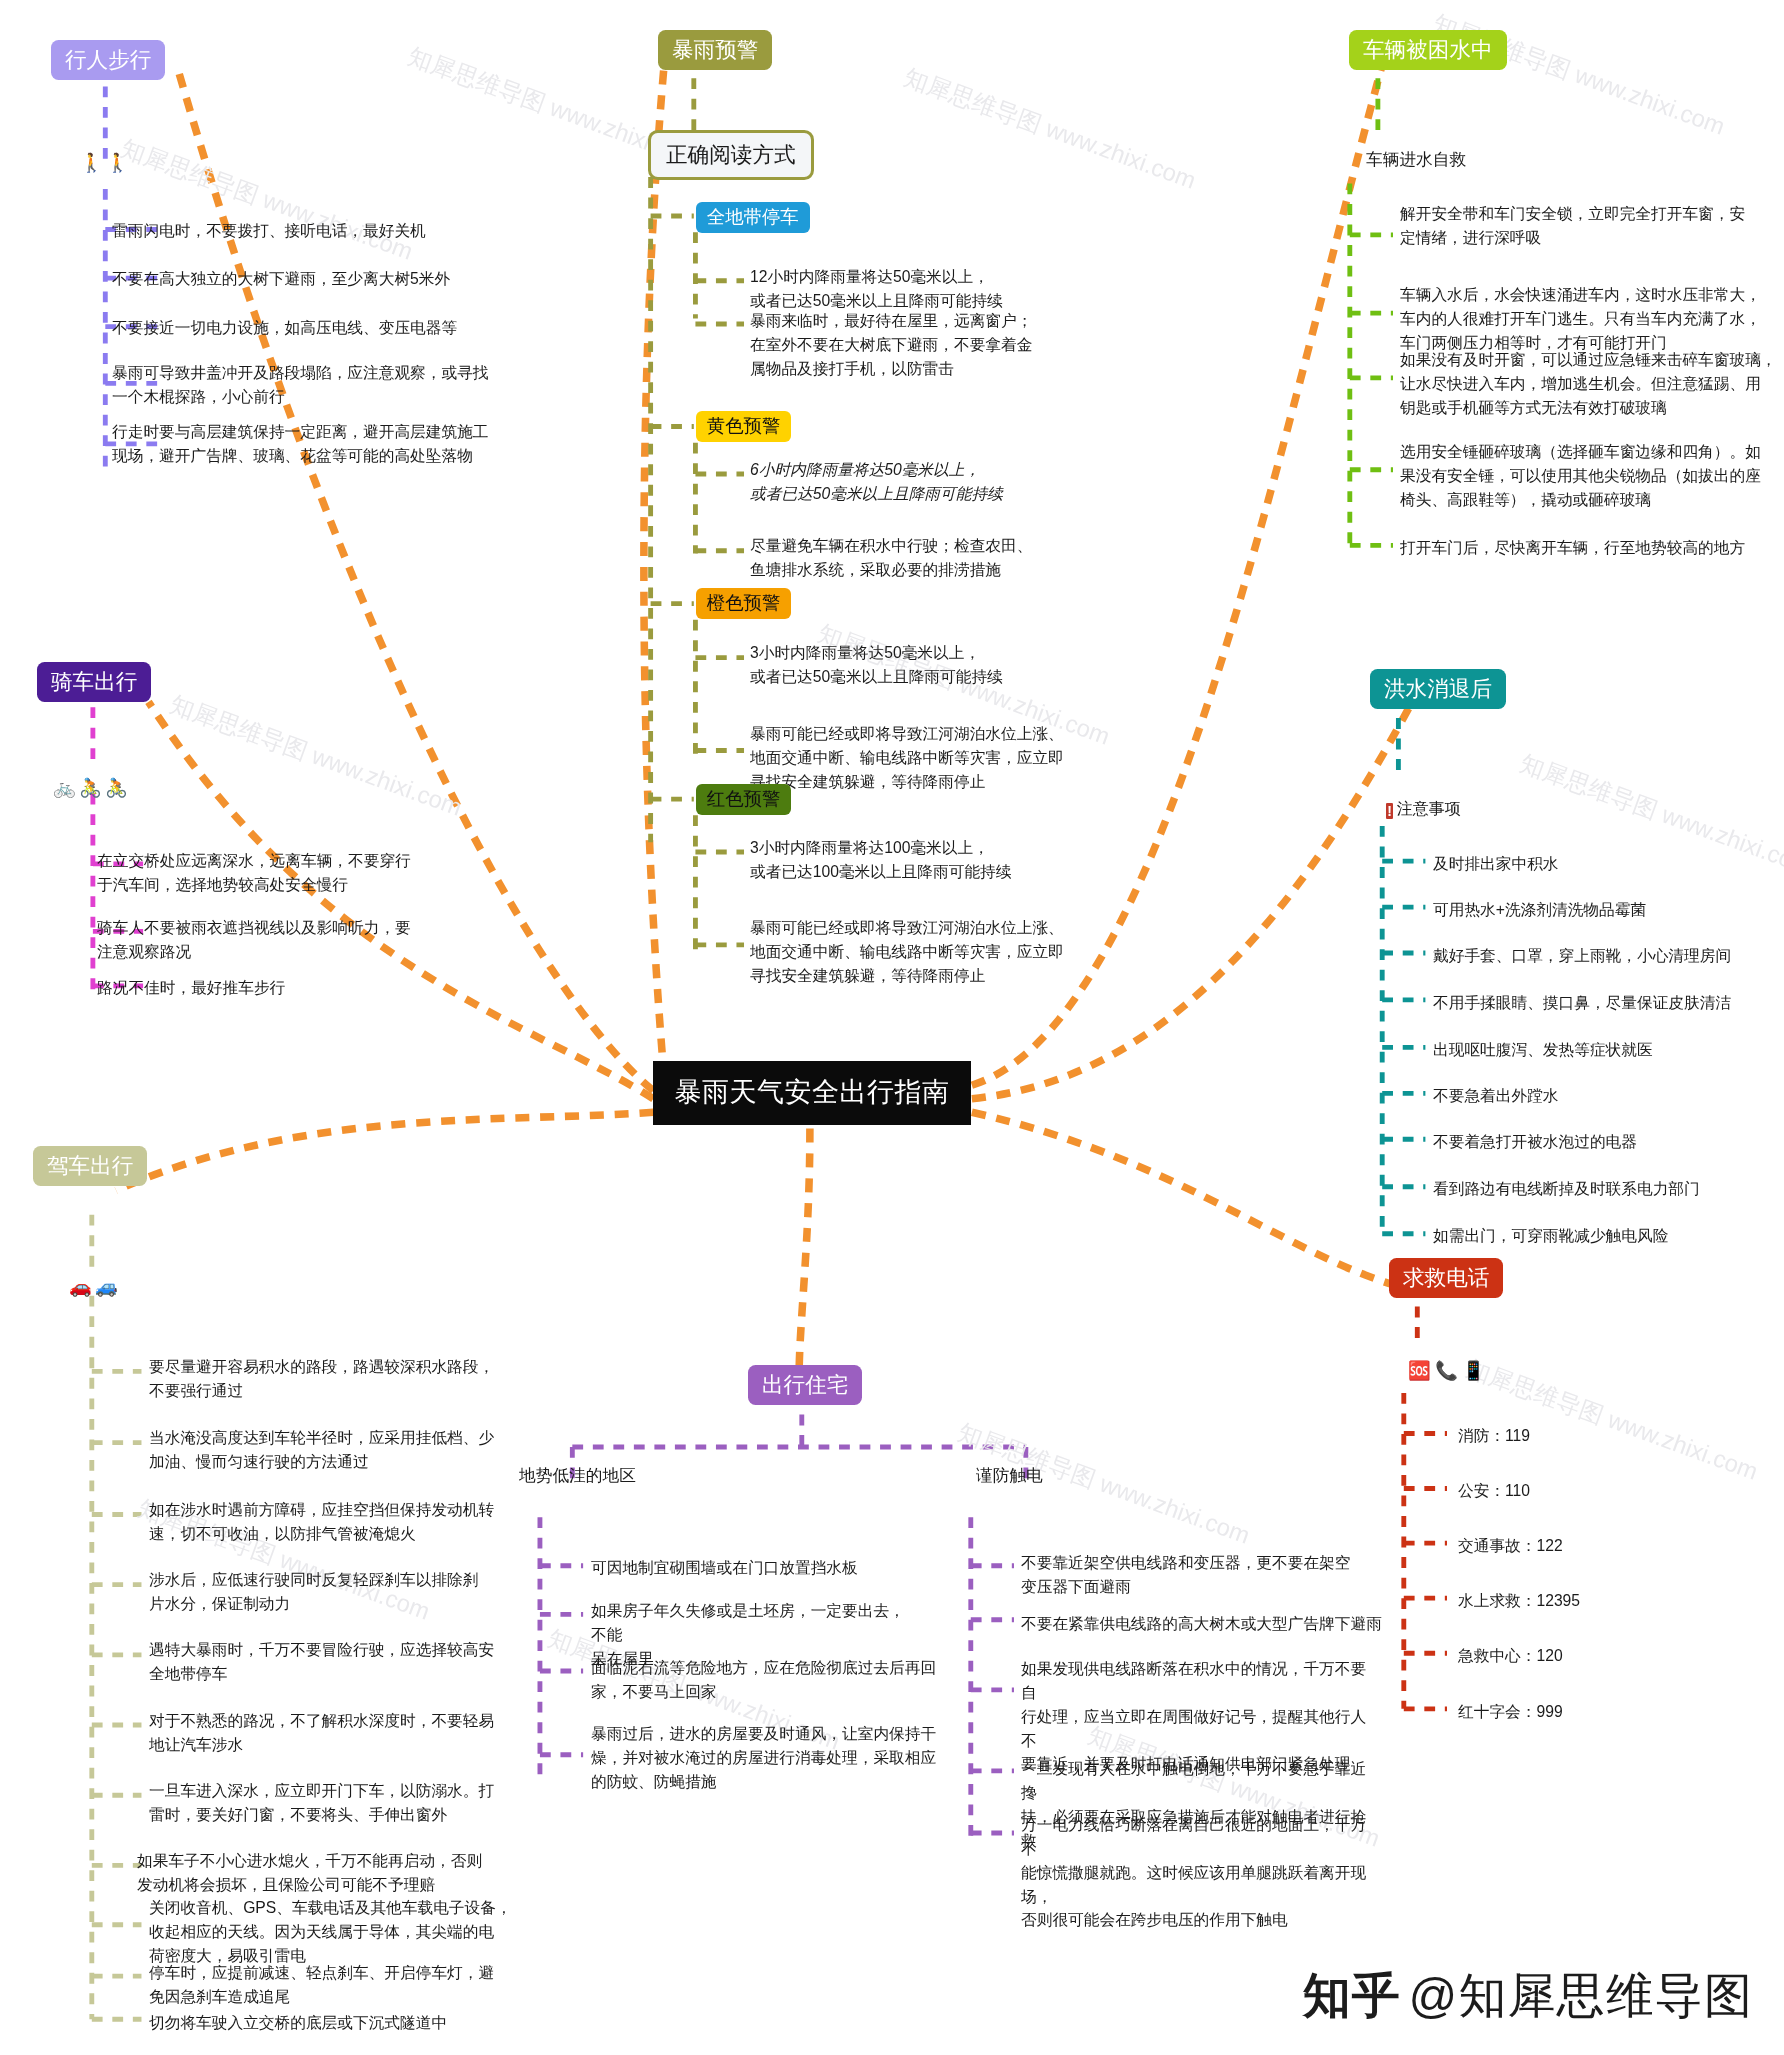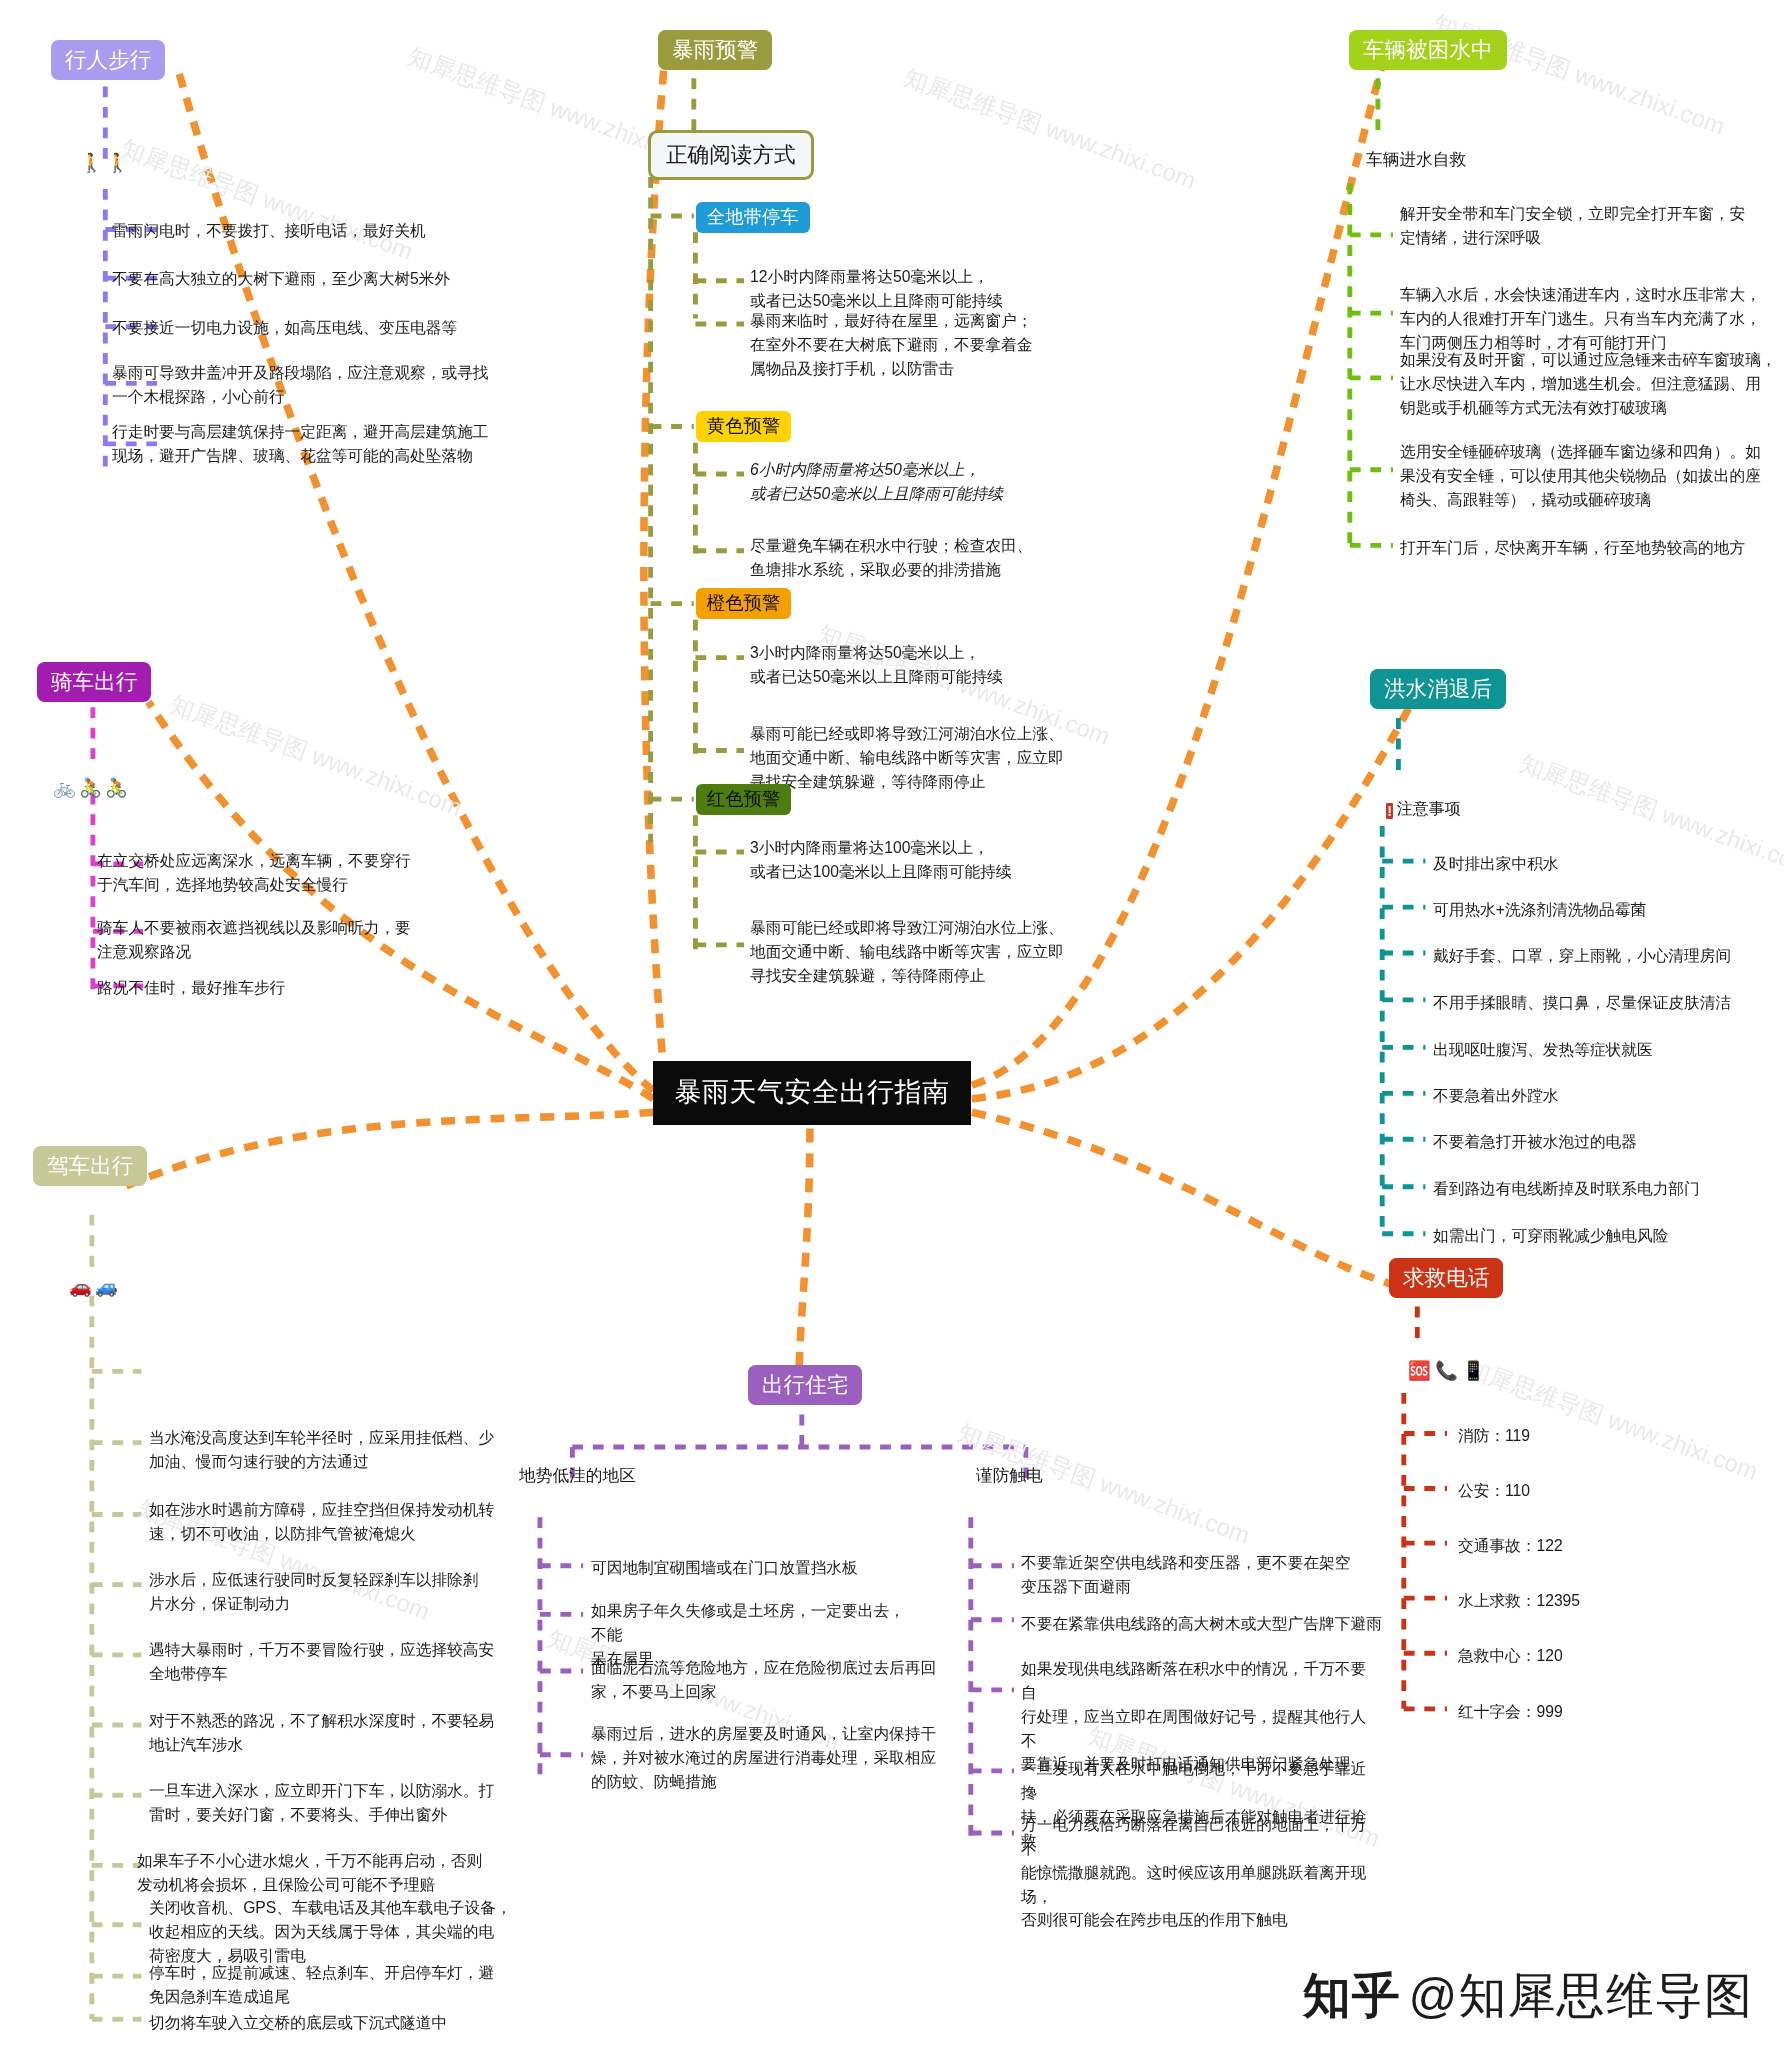--- a/index.html
+++ b/index.html
@@ -260,35 +260,37 @@
 
   <div class="item" style="left:112px; top:219px; width:378px;">雷雨闪电时，不要拨打、接听电话，最好关机</div>
   <div class="item" style="left:112px; top:267px; width:378px;">不要在高大独立的大树下避雨，至少离大树5米外</div>
   <div class="item" style="left:112px; top:316px; width:378px;">不要接近一切电力设施，如高压电线、变压电器等</div>
   <div class="item" style="left:112px; top:361px; width:400px;">暴雨可导致井盖冲开及路段塌陷，应注意观察，或寻找
 一个木棍探路，小心前行</div>
   <div class="item" style="left:112px; top:420px; width:410px;">行走时要与高层建筑保持一定距离，避开高层建筑施工
 现场，避开广告牌、玻璃、花盆等可能的高处坠落物</div>
 
   <div class="node" style="left:37px; top:662px;">
-    <span class="pill" style="background:#a21caf;">骑车出行</span>
+    <span class="pill" style="background:#4c1d95;">骑车出行</span>
   </div>
   <div class="emoji-row" style="left:53px; top:779px;">🚲🚴🚴</div>
 
   <div class="item" style="left:97px; top:849px; width:378px;">在立交桥处应远离深水，远离车辆，不要穿行
 于汽车间，选择地势较高处安全慢行</div>
   <div class="item" style="left:97px; top:916px; width:378px;">骑车人不要被雨衣遮挡视线以及影响听力，要
 注意观察路况</div>
   <div class="item" style="left:97px; top:976px; width:378px;">路况不佳时，最好推车步行</div>
 
   <div class="node" style="left:33px; top:1146px;">
     <span class="pill" style="background:#c6c898;">驾车出行</span>
   </div>
   <div class="emoji-row" style="left:69px; top:1278px;">🚗🚙</div>
 
+  <div class="item" style="left:149px; top:1355px; width:389px;">要尽量避开容易积水的路段，路遇较深积水路段，
+不要强行通过</div>
   <div class="item" style="left:149px; top:1426px; width:389px;">当水淹没高度达到车轮半径时，应采用挂低档、少
 加油、慢而匀速行驶的方法通过</div>
   <div class="item" style="left:149px; top:1498px; width:389px;">如在涉水时遇前方障碍，应挂空挡但保持发动机转
 速，切不可收油，以防排气管被淹熄火</div>
   <div class="item" style="left:149px; top:1568px; width:389px;">涉水后，应低速行驶同时反复轻踩刹车以排除刹
 片水分，保证制动力</div>
   <div class="item" style="left:149px; top:1638px; width:389px;">遇特大暴雨时，千万不要冒险行驶，应选择较高安
 全地带停车</div>
   <div class="item" style="left:149px; top:1709px; width:389px;">对于不熟悉的路况，不了解积水深度时，不要轻易
 地让汽车涉水</div>

